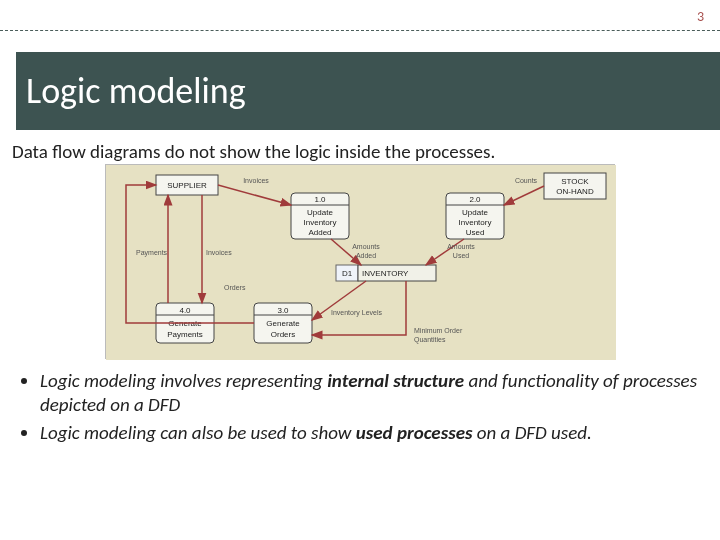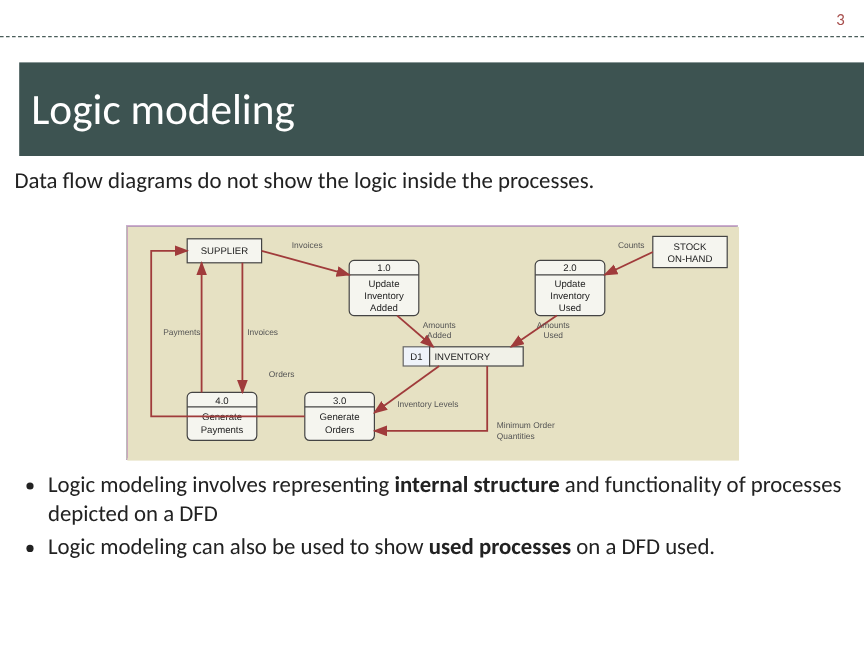--- a/index.html
+++ b/index.html
@@ -43,39 +43,40 @@
   }
   .content {
     position: absolute;
     top: 140px;
     left: 12px;
     width: 696px;
   }
   .intro {
     font-size: 19px;
     color: #222;
-    margin-bottom: 25px;
+    margin-bottom: 1px;
   }
   .diagram-wrap {
     width: 510px;
     margin: 0 auto 10px auto;
     border: 1px solid #bbb;
-    background: #a21caf;
+    background: #c2410c;
     position: relative;
     height: 195px;
   }
   .diagram-wrap svg { display: block; }
   .bullets {
     font-size: 19px;
     color: #222;
     padding-left: 28px;
   }
   .bullets li {
     margin-bottom: 4px;
     line-height: 1.25;
+    font-style: italic;
   }
   
   .box { fill: #f5f5ef; stroke: #444; stroke-width: 1; }
   .dstore { fill: #f1f1e8; stroke: #444; stroke-width: 1; }
   .inv-rect { fill:#eff3fa; stroke:#666; stroke-width:1; }
   .ptxt { font: 8px Arial; fill:#222; }
   .ptxtc { font: 8px Arial; fill:#222; text-anchor: middle; }
   .lbl { font: 7px Arial; fill:#555; }
   .lblc { font: 7px Arial; fill:#555; text-anchor: middle; }
   .arr { stroke:#a03b3b; stroke-width:1.5; fill:none; marker-end:url(#ah); }

